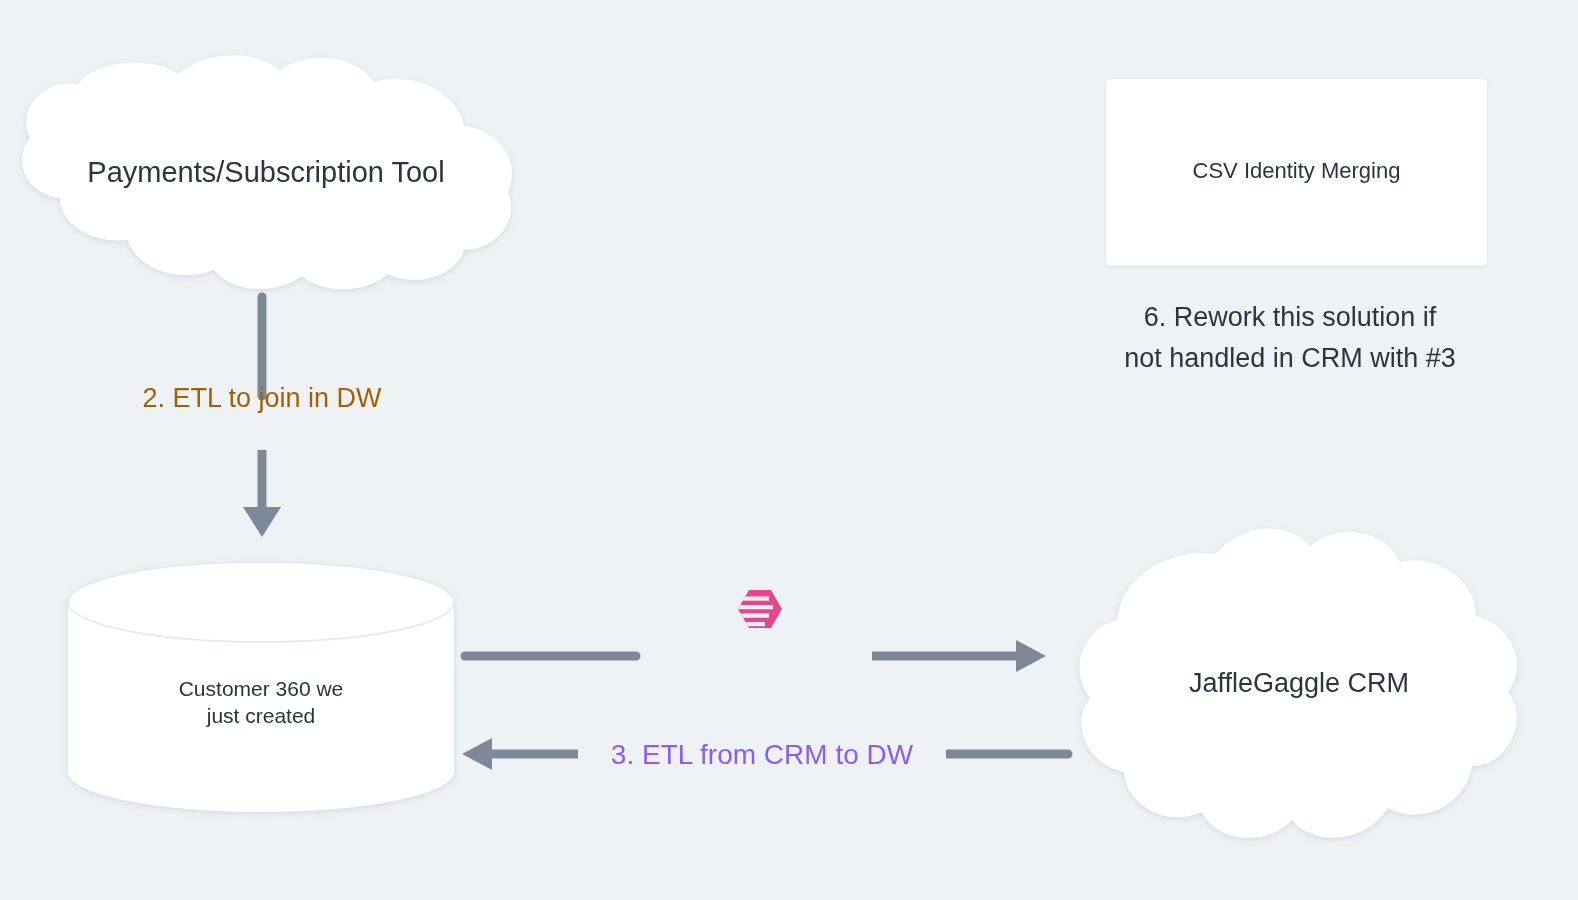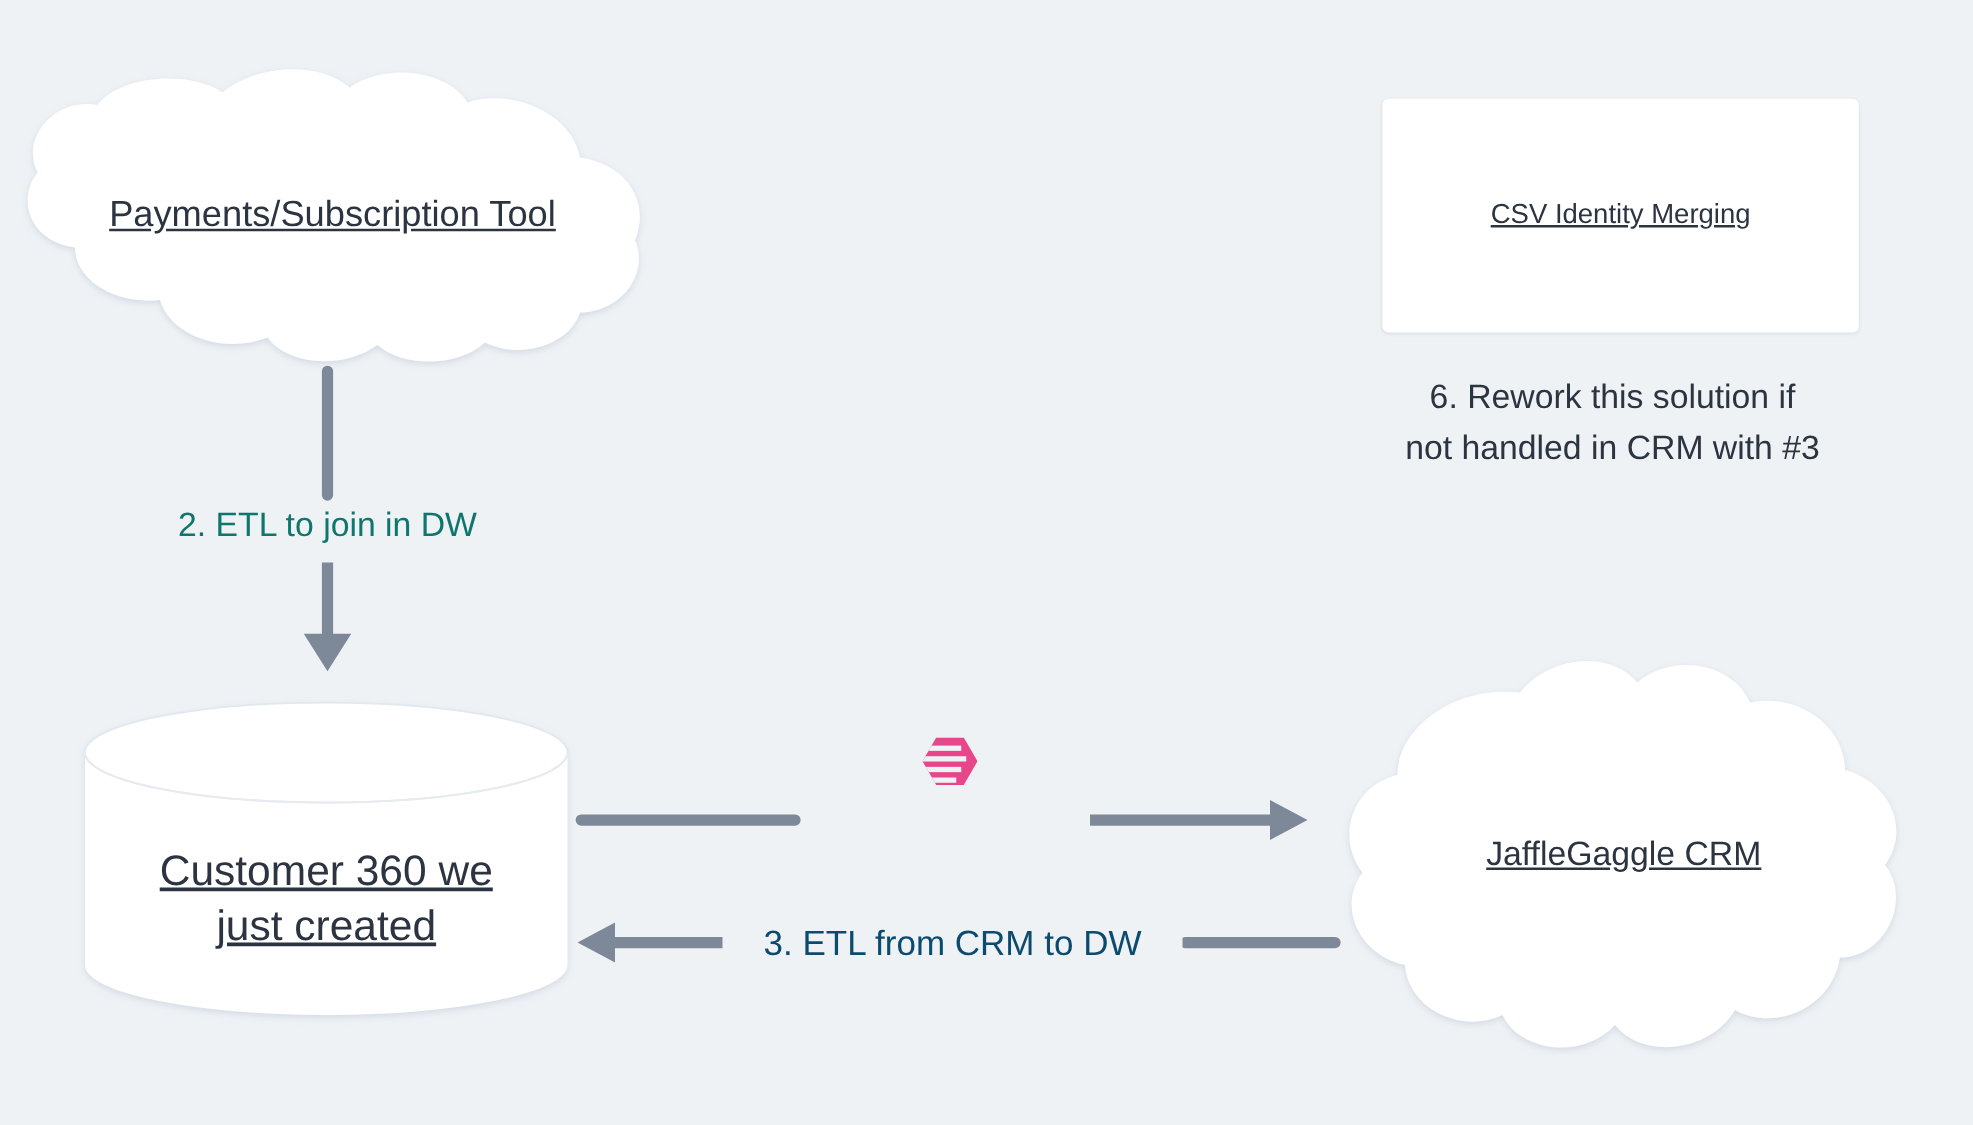--- a/index.html
+++ b/index.html
@@ -20,21 +20,20 @@
     height: 900px;
     background: #eef2f5;
   }
   .node-label {
     position: absolute;
     color: #2b3440;
     text-align: center;
     line-height: 1.28;
     white-space: pre-line;
     pointer-events: none;
-    text-decoration: underline;
   }
 
   
   .cloud-svg, .cyl-svg, .arrow-svg, .logo-svg {
     position: absolute;
     overflow: visible;
   }
 
   #cloud-payments-wrap {
     position: absolute;
@@ -100,37 +99,37 @@
     position: absolute;
     left: 62px;
     top: 562px;
     width: 398px;
     height: 250px;
   }
   #cyl-label {
     left: 62px;
     top: 676px;
     width: 398px;
-    font-size: 34px;
+    font-size: 21px;
   }
 
   
   #edge-etl-join {
     position: absolute;
     left: 200px;
     top: 292px;
     width: 124px;
     height: 250px;
   }
   #label-etl-join {
     position: absolute;
     left: 60px;
-    top: 405px;
+    top: 383px;
     width: 404px;
-    color: #0f766e;
+    color: #a16207;
     font-size: 27px;
     text-align: center;
     white-space: nowrap;
   }
 
   #edge-reverse-etl {
     position: absolute;
     left: 460px;
     top: 640px;
     width: 588px;
@@ -153,21 +152,21 @@
     left: 460px;
     top: 738px;
     width: 612px;
     height: 32px;
   }
   #label-etl-crm {
     position: absolute;
     left: 578px;
     top: 739px;
     width: 368px;
-    color: #0c4a6e;
+    color: #8b5cf6;
     font-size: 28px;
     text-align: center;
     white-space: nowrap;
     background: #eef2f5;
   }
 
   
   #logo-hightouch {
     position: absolute;
     left: 735px;

